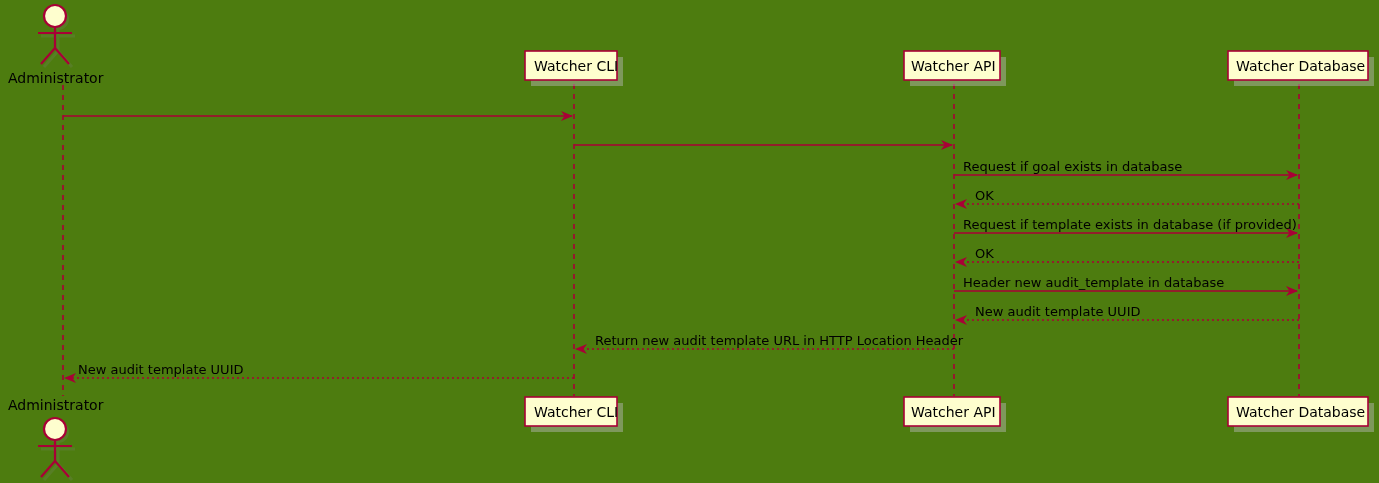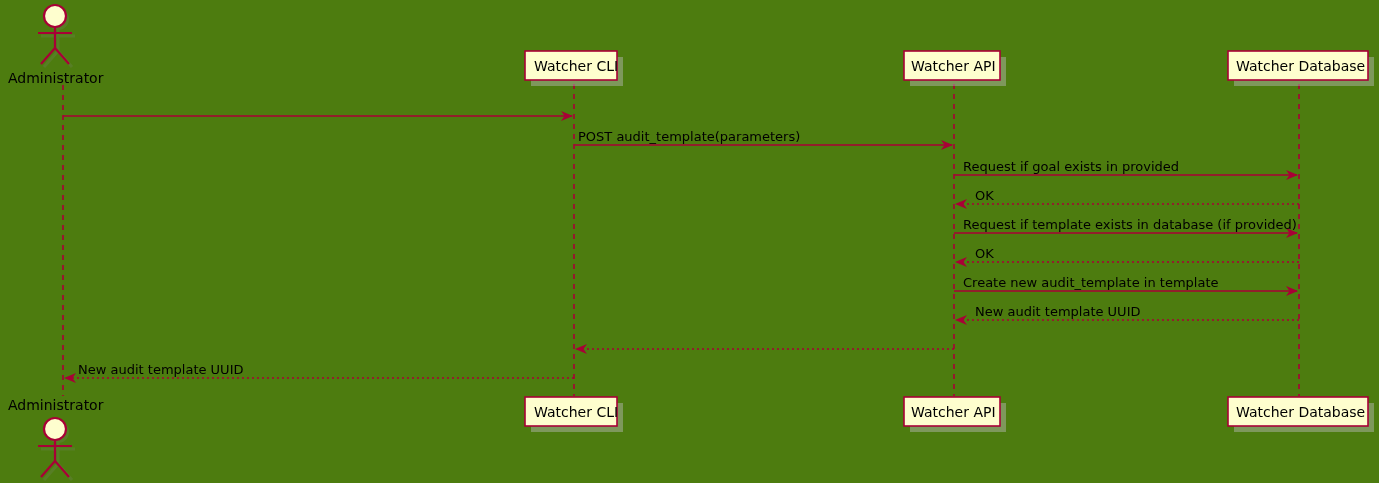--- a/index.html
+++ b/index.html
@@ -156,30 +156,30 @@
 
   <div class="plabel" style="left:534px; top:59px;">Watcher CLI</div>
   <div class="plabel" style="left:911px; top:59px;">Watcher API</div>
   <div class="plabel" style="left:1236px; top:59px;">Watcher Database</div>
 
   <div class="plabel" style="left:534px; top:405px;">Watcher CLI</div>
   <div class="plabel" style="left:911px; top:405px;">Watcher API</div>
   <div class="plabel" style="left:1236px; top:405px;">Watcher Database</div>
 
 
-  <div class="lbl" style="left:578px; top:130px;">POST audit_template(parameters)</div>
 
-  <div class="lbl" style="left:963px; top:160px;">Request if goal exists in provided</div>
+  <div class="lbl" style="left:963px; top:160px;">Request if goal exists in database</div>
 
   <div class="lbl" style="left:975px; top:189px;">OK</div>
 
   <div class="lbl" style="left:963px; top:218px;">Request if template exists in database (if provided)</div>
 
   <div class="lbl" style="left:975px; top:247px;">OK</div>
 
-  <div class="lbl" style="left:963px; top:276px;">Create new audit_template in template</div>
+  <div class="lbl" style="left:963px; top:276px;">Header new audit_template in database</div>
 
   <div class="lbl" style="left:975px; top:305px;">New audit template UUID</div>
 
+  <div class="lbl" style="left:595px; top:334px;">Return new audit template URL in HTTP Location Header</div>
 
   <div class="lbl" style="left:78px; top:363px;">New audit template UUID</div>
 
 </div>
 
 </body></html>

